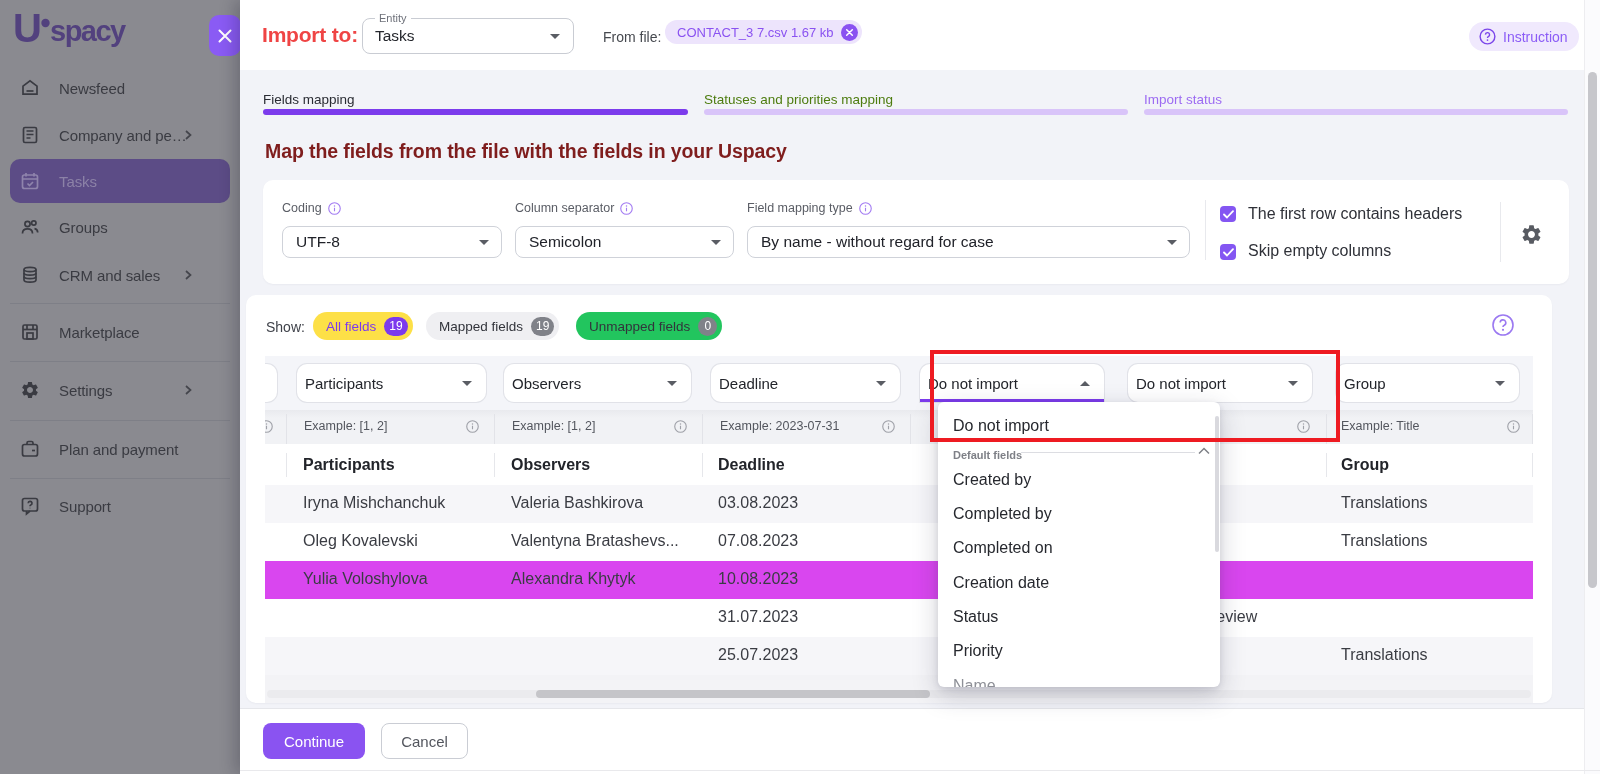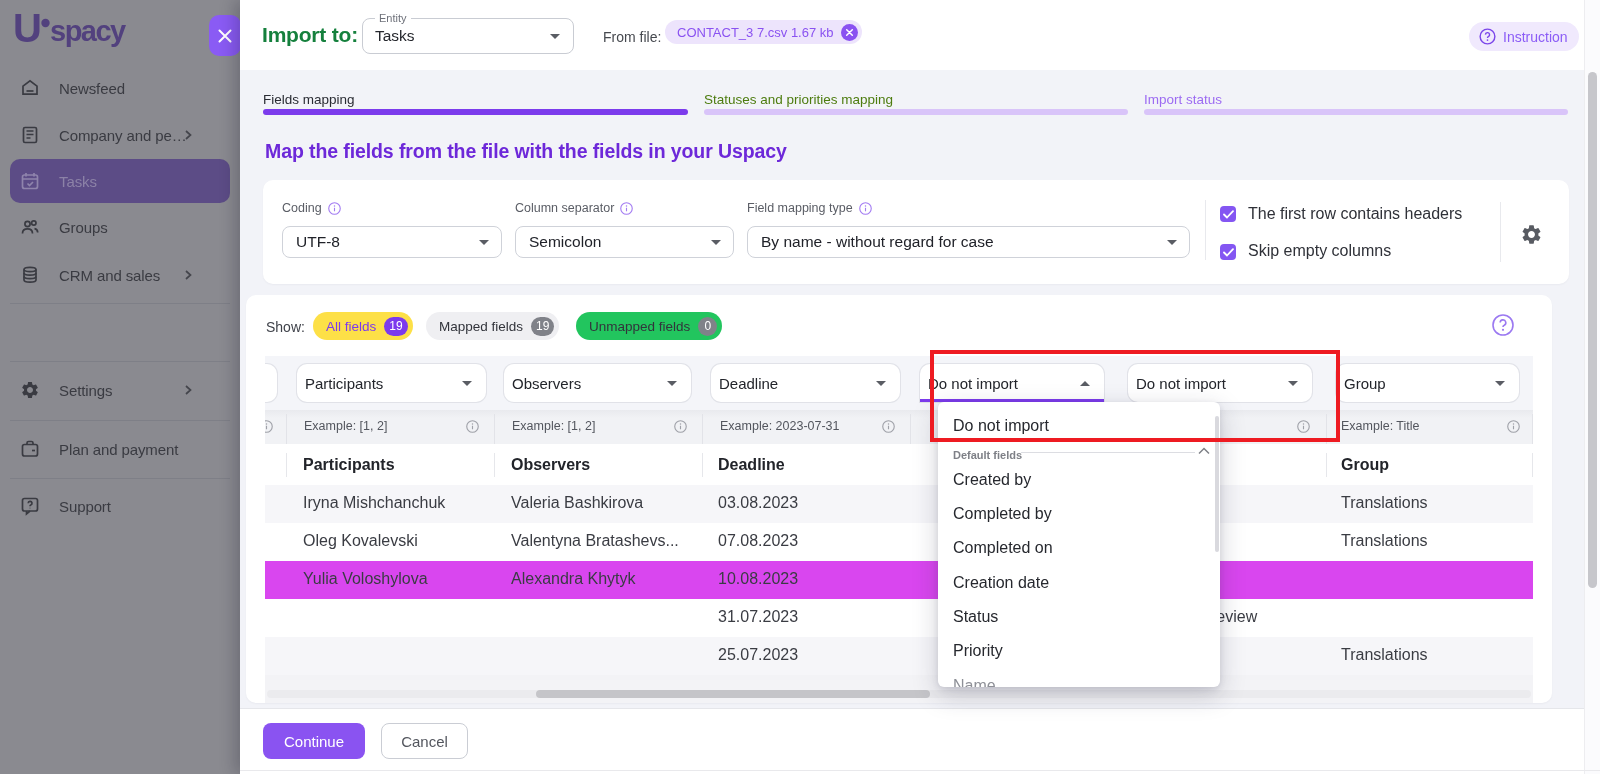--- a/index.html
+++ b/index.html
@@ -11,35 +11,35 @@
 .sitem{position:absolute;left:10px;width:220px;height:44px;display:flex;align-items:center;color:#3A3B42;font-size:15px;letter-spacing:-0.1px;}
 .sitem svg{margin-left:10px;margin-right:19px;flex:none;}
 .sitem .chev{position:absolute;right:18px;top:50%;margin-top:-5px;}
 .sdiv{position:absolute;left:10px;width:220px;height:1px;background:#7E7F87;}
 #taskpill{background:#5C4C86;border-radius:10px;color:#8C82A7;}
 
 #closeX{left:209px;top:15px;width:32px;height:41px;background:#8A5BF4;border-radius:10px;z-index:2;display:flex;align-items:center;justify-content:center;}
 
 #main{left:240px;top:0;width:1344px;height:774px;background:#F2F3F8;z-index:3;box-shadow:-6px 0 14px rgba(20,20,35,0.22);}
 #header{left:0;top:0;width:1344px;height:70px;background:#fff;}
-#importto{left:22px;top:23px;font-size:21px;font-weight:700;color:#15803d;letter-spacing:-0.2px;}
+#importto{left:22px;top:23px;font-size:21px;font-weight:700;color:#ef4444;letter-spacing:-0.2px;}
 #entsel{left:122px;top:18px;width:212px;height:36px;border:1px solid #C9CCD3;border-radius:8px;background:#fff;}
 #entlbl{left:12px;top:-7px;font-size:11px;color:#6E717A;background:#fff;padding:0 4px;position:absolute;}
 #entval{position:absolute;left:12px;top:8px;font-size:15.5px;color:#24262C;}
 #fromfile{left:363px;top:29px;font-size:14px;color:#46494F;}
 #chip{left:425px;top:20px;height:24px;border-radius:12px;background:#EDE4FC;display:flex;align-items:center;padding:0 4px 0 12px;}
 #chip span{font-size:13px;color:#8A52F1;margin-right:7px;}
 #instr{left:1229px;top:22px;height:29px;border-radius:15px;background:#F0E9FD;display:flex;align-items:center;padding:0 11px 0 10px;color:#8b5cf6;font-size:14px;}
 #instr svg{margin-right:7px;}
 
 .tab{position:absolute;top:93px;}
 .tab .tl{font-size:13.5px;line-height:13px;}
 .tab .tb{height:6px;border-radius:3px;margin-top:3px;}
 
-#h1{left:25px;top:140px;font-size:19.5px;font-weight:700;color:#6d28d9;letter-spacing:-0.1px;}
+#h1{left:25px;top:140px;font-size:19.5px;font-weight:700;color:#7f1d1d;letter-spacing:-0.1px;}
 
 #card1{left:23px;top:180px;width:1306px;height:104px;background:#fff;border-radius:10px;box-shadow:0 1px 2px rgba(30,30,60,0.04);}
 .flabel{position:absolute;font-size:12.5px;color:#5A5D65;display:flex;align-items:center;}
 .flabel svg{margin-left:6px;}
 .fsel{position:absolute;top:46px;height:32px;border:1px solid #CFD2D9;border-radius:8px;background:#fff;font-size:15.5px;color:#202229;display:flex;align-items:center;padding-left:13px;}
 .caret{position:absolute;right:12px;top:50%;margin-top:-2px;width:0;height:0;border-left:5px solid transparent;border-right:5px solid transparent;border-top:5px solid #5A5D64;}
 .cbx{position:absolute;width:16px;height:16px;background:#8456F2;border-radius:4px;display:flex;align-items:center;justify-content:center;}
 .cblbl{position:absolute;font-size:16px;color:#2F3138;}
 #vdiv1{left:1237px;top:22px;width:1px;height:60px;background:#E8E9ED;position:absolute;}
 
@@ -131,20 +131,29 @@
           <path d="M4 4.5 V8 c0 1.2 2.7 2.2 6 2.2 S16 9.2 16 8 V4.5"></path>
           <path d="M4 8 V11.5 c0 1.2 2.7 2.2 6 2.2 s6-1 6-2.2 V8"></path>
           <path d="M4 11.5 V15 c0 1.2 2.7 2.2 6 2.2 s6-1 6-2.2 V11.5"></path>
         </svg>
     CRM and sales
     <svg class="chev" width="10" height="10" viewBox="0 0 10 10" fill="none" stroke="#44454C" stroke-width="1.7">
           <path d="M3 1 L7.5 5 L3 9"></path>
         </svg>
   </div>
   <div class="sdiv" style="top:303px;"></div>
+  <div class="sitem" style="top:310px;">
+    <svg width="20" height="20" viewBox="0 0 20 20" fill="none" stroke="#3A3B42" stroke-width="1.7">
+          <rect x="3" y="3" width="14" height="14" rx="1.5"></rect>
+          <path d="M3 7.5 H17"></path>
+          <path d="M7 3 V7.5 M13 3 V7.5"></path>
+          <rect x="7" y="11" width="6" height="6"></rect>
+        </svg>
+    Marketplace
+  </div>
   <div class="sdiv" style="top:361px;"></div>
   <div class="sitem" style="top:368px;">
     <svg width="20" height="20" viewBox="0 0 24 24" fill="#3A3B42">
           <path d="M19.14 12.94c.04-.3.06-.61.06-.94 0-.32-.02-.64-.07-.94l2.03-1.58a.49.49 0 0 0 .12-.61l-1.92-3.32a.488.488 0 0 0-.59-.22l-2.39.96c-.5-.38-1.03-.7-1.62-.94l-.36-2.54a.484.484 0 0 0-.48-.41h-3.84c-.24 0-.43.17-.47.41l-.36 2.54c-.59.24-1.13.57-1.62.94l-2.39-.96c-.22-.08-.47 0-.59.22L2.74 8.87c-.12.21-.08.47.12.61l2.03 1.58c-.05.3-.09.63-.09.94s.02.64.07.94l-2.03 1.58a.49.49 0 0 0-.12.61l1.92 3.32c.12.22.37.29.59.22l2.39-.96c.5.38 1.03.7 1.62.94l.36 2.54c.05.24.24.41.48.41h3.84c.24 0 .44-.17.47-.41l.36-2.54c.59-.24 1.13-.56 1.62-.94l2.39.96c.22.08.47 0 .59-.22l1.92-3.32c.12-.22.07-.47-.12-.61l-2.01-1.58zM12 15.6c-1.98 0-3.6-1.62-3.6-3.6s1.62-3.6 3.6-3.6 3.6 1.62 3.6 3.6-1.62 3.6-3.6 3.6z"></path>
         </svg>
     Settings
     <svg class="chev" width="10" height="10" viewBox="0 0 10 10" fill="none" stroke="#44454C" stroke-width="1.7">
           <path d="M3 1 L7.5 5 L3 9"></path>
         </svg>
   </div>

